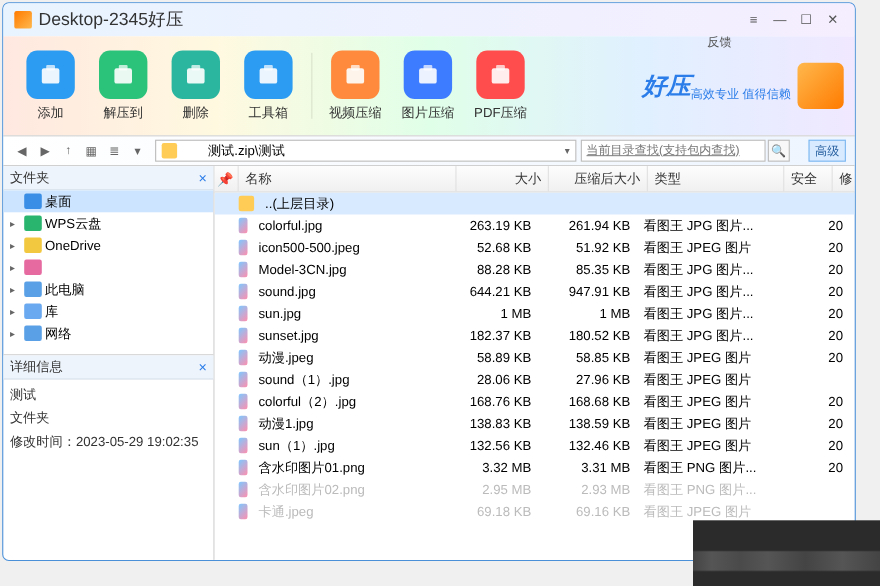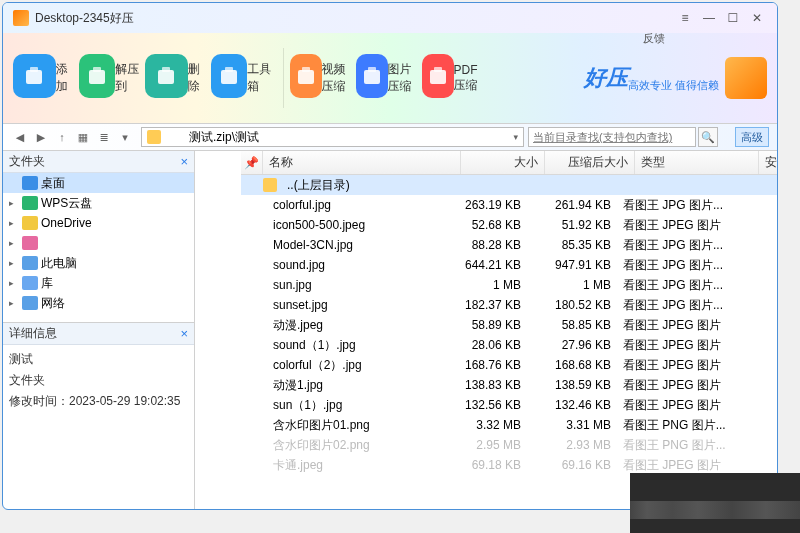--- a/index.html
+++ b/index.html
@@ -2,43 +2,43 @@
 <html><head>
 <meta charset="utf-8">
 <style>
 * { margin: 0; padding: 0; box-sizing: border-box; font-family: "Microsoft YaHei", sans-serif; }
 body { background: #f0f0f0; width: 800px; height: 533px; overflow: hidden; }
 
 .window { width: 776px; height: 508px; margin: 2px; border: 1px solid #4a90d9; border-radius: 6px; overflow: hidden; background: #fff; }
 
 .titlebar { height: 30px; display: flex; align-items: center; padding: 0 10px; background: linear-gradient(to right, #e8f4ff, #f5eeff); }
 .titlebar .icon { width: 16px; height: 16px; background: linear-gradient(135deg, #ff7b00, #ffb84d); border-radius: 2px; margin-right: 6px; }
-.titlebar .title { font-size: 12px; color: #333; flex: 1; }
+.titlebar .title { font-size: 16px; color: #333; flex: 1; }
 .titlebar .ctrl { width: 20px; height: 20px; display: inline-flex; align-items: center; justify-content: center; font-size: 12px; color: #555; margin-left: 4px; cursor: pointer; }
 
 .toolbar { height: 90px; display: flex; align-items: center; padding: 5px 10px; background: linear-gradient(to right, #ffe8e0, #fff9e0, #e0ffe8, #e0f0ff, #f0e8ff); }
-.tool-btn { display: flex; flex-direction: row; align-items: center; width: 66px; cursor: pointer; }
+.tool-btn { display: flex; flex-direction: column; align-items: center; width: 66px; cursor: pointer; }
 .tool-btn .ic { width: 44px; height: 44px; border-radius: 10px; display: flex; align-items: center; justify-content: center; margin-bottom: 4px; }
 .tool-btn .lbl { font-size: 12px; color: #333; }
 .divider { width: 1px; height: 60px; background: rgba(0,0,0,0.1); margin: 0 6px; }
 .brand { margin-left: auto; display: flex; align-items: center; }
 .brand .bt { display: flex; flex-direction: row; align-items: flex-end; margin-right: 6px; }
 .brand .big { font-size: 22px; font-weight: bold; color: #2b7de9; font-style: italic; }
 .brand .sub { font-size: 11px; color: #2b7de9; }
 .brand .bi { width: 42px; height: 42px; background: linear-gradient(135deg, #ffb84d, #ff7b00); border-radius: 6px; }
 
 .navbar { height: 28px; display: flex; align-items: center; padding: 0 8px; background: linear-gradient(to right, #fff, #eef5ff); border-top: 1px solid #d0d0d0; border-bottom: 1px solid #d0d0d0; }
 .navbar .nv { width: 18px; height: 18px; display: flex; align-items: center; justify-content: center; margin-right: 3px; font-size: 11px; color: #666; cursor: pointer; }
 .navbar .path { flex: 1; height: 20px; border: 1px solid #bbb; background: #fff; font-size: 12px; padding: 0 5px; display: flex; align-items: center; margin: 0 4px; gap: 24px; }
 .navbar .patharrow { margin-left: auto; font-size: 9px; color: #666; }
 .navbar .search { width: 168px; height: 20px; border: 1px solid #bbb; background: #fff; font-size: 11px; padding: 0 4px; color: #888; text-decoration: underline; }
 .navbar .sbtn { width: 20px; height: 20px; border: 1px solid #bbb; background: #f8f8f8; display: flex; align-items: center; justify-content: center; font-size: 11px; color: #555; margin-left: 2px; cursor: pointer; }
 .navbar .adv { width: 34px; height: 20px; border: 1px solid #7ab6f0; background: #d8eaff; font-size: 11px; display: flex; align-items: center; justify-content: center; margin-left: 17px; color: #2760a0; cursor: pointer; }
 
-.content { display: flex; height: calc(100% - 148px); gap: 46px; }
+.content { display: flex; height: calc(100% - 148px); }
 .sidebar { width: 192px; border-right: 1px solid #d0d0d0; display: flex; flex-direction: column; }
 .panel-hdr { height: 22px; background: #eef4fb; border-bottom: 1px solid #d8e0ea; display: flex; align-items: center; padding: 0 6px; font-size: 12px; color: #333; }
 .panel-hdr .x { margin-left: auto; color: #2b7de9; font-size: 13px; cursor: pointer; }
 .tree { flex: 0 0 150px; overflow: auto; font-size: 12px; border-bottom: 1px solid #d0d0d0; }
 .tree-item { display: flex; align-items: center; height: 20px; padding-left: 6px; cursor: pointer; }
 .tree-item.sel { background: #cce4ff; }
 .tree-item .exp { width: 10px; font-size: 9px; color: #666; }
 .tree-item .ti { width: 16px; height: 14px; margin: 0 3px; border-radius: 2px; }
 .details { flex: 1; padding: 6px; font-size: 12px; color: #333; }
 .details div { margin-bottom: 4px; }

